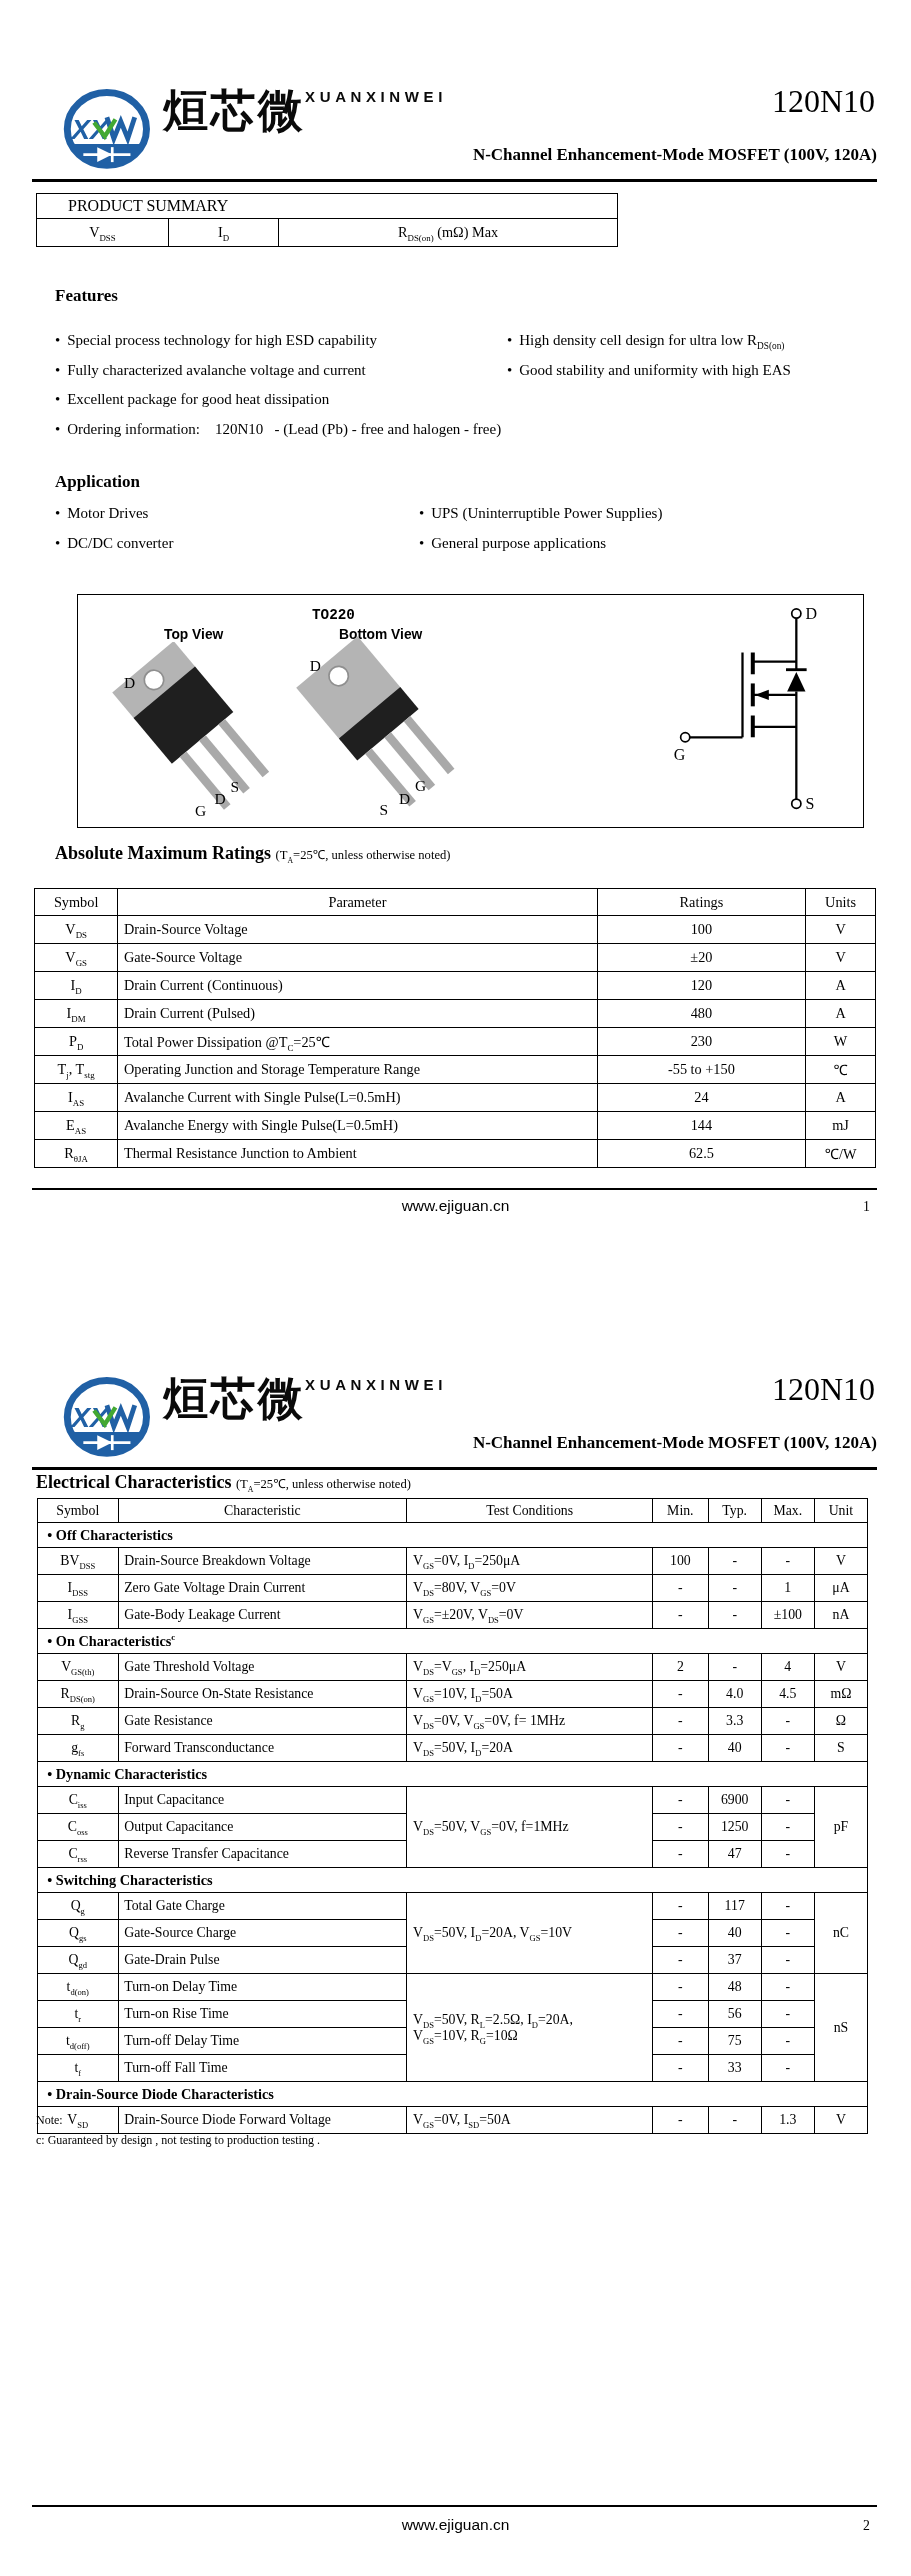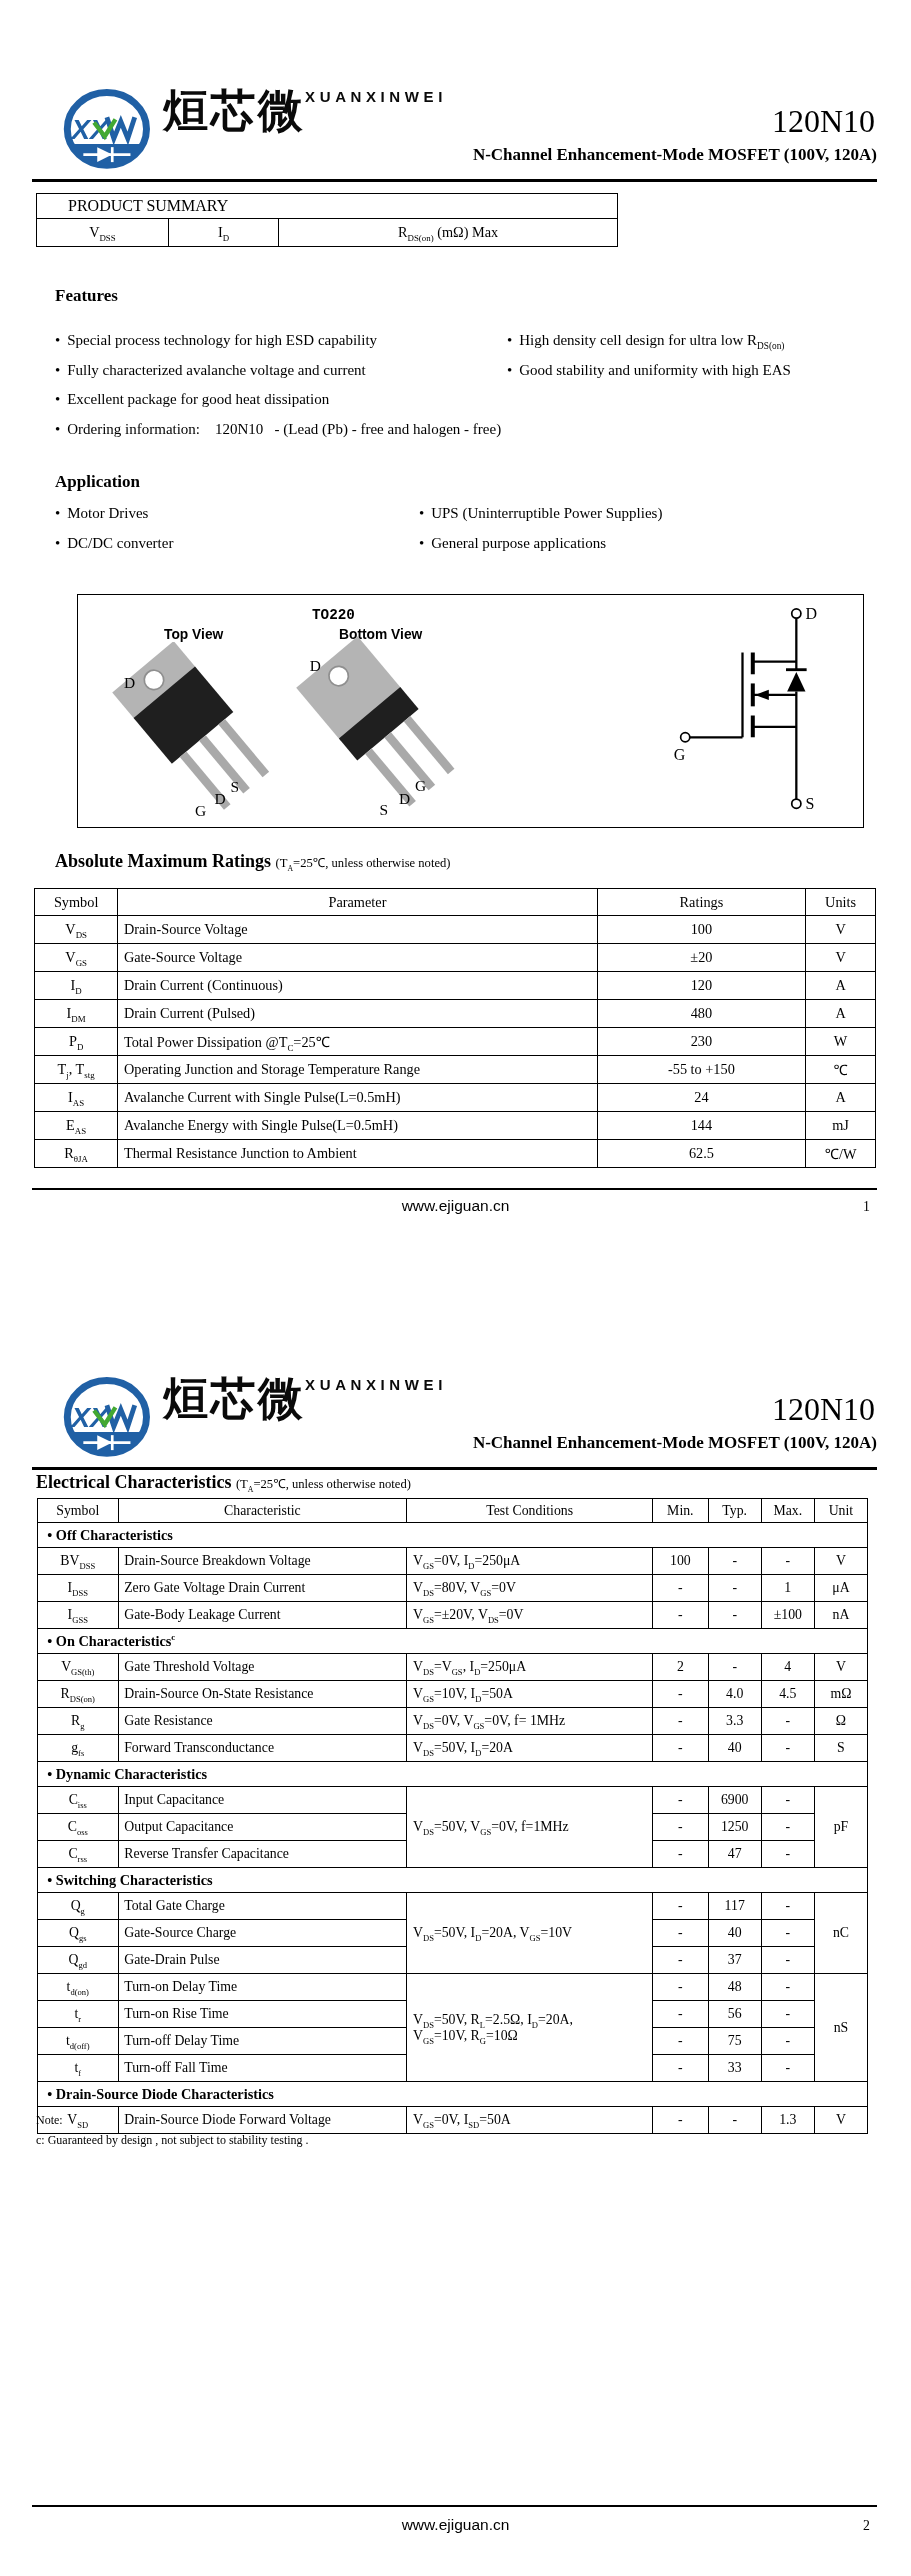--- a/index.html
+++ b/index.html
@@ -4,21 +4,21 @@
 <style>
   html,body { margin:0; padding:0; background:#ffffff; }
   body { width:911px; font-family:"Liberation Serif", serif; color:#000; }
   .page { position:relative; width:911px; height:1288px; background:#fff; overflow:hidden; }
 
   
   .brand { position:absolute; left:63px; top:87px; display:flex; gap:9.2px; align-items:flex-start; }
   .brand-text { display:flex; flex-direction:row; }
   .brand-cn { font-family:sans-serif; font-weight:bold; font-size:45px; line-height:1.05; letter-spacing:2.3px; color:#0a0a0a; }
   .brand-en { font-family:"Liberation Sans", sans-serif; font-weight:bold; font-size:15px; letter-spacing:4.6px; color:#0a0a0a; margin-top:1.1px; }
-  .part-number { position:absolute; right:36px; top:85px; font-size:32px; line-height:1;margin-top:20px; }
+  .part-number { position:absolute; right:36px; top:85px; font-size:32px; line-height:1; }
   .doc-subtitle { position:absolute; right:34px; top:146px; font-size:17px; font-weight:bold; line-height:1; }
   .header-rule { position:absolute; left:32px; width:845px; top:179px; height:2.9px; background:#000; }
 
   
   .doc-table { border-collapse:collapse; table-layout:fixed; width:100%; font-size:14.3px; }
   .doc-table td, .doc-table th { border:1.1px solid #000; border-top-width:1.7px; border-bottom-width:1.7px; padding:0 5.7px; font-weight:normal; vertical-align:middle; }
   .doc-table { border:1.7px solid #000; }
   td.c, th.c { text-align:center; }
   td.l, th.l { text-align:left; }
   sub { font-size:0.62em; line-height:0; }
@@ -36,21 +36,21 @@
   .bullet-item { font-size:15px; margin-bottom:12.6px; white-space:nowrap; }
   .bullet-item .dot { margin-right:6.9px; }
 
   
   .pkg-box { position:absolute; left:77px; top:594px; width:785px; height:232px; border:1.7px solid #000; }
   .pkg-name { position:absolute; left:234px; top:11.5px; font-family:Liberation Mono, monospace; font-weight:bold; font-size:14.3px; }
   .pkg-view-label { position:absolute; font-family:"Liberation Sans", sans-serif; font-weight:bold; font-size:13.8px; }
   .pkg-svg { position:absolute; }
 
   
-  .abs-heading { position:absolute; left:55px; top:843px; font-size:18px; font-weight:bold;margin-top:8px; }
+  .abs-heading { position:absolute; left:55px; top:843px; font-size:18px; font-weight:bold; }
   .abs-heading .note { font-size:12.6px; font-weight:normal; }
   .abs-wrap { position:absolute; left:34px; top:888px; width:842px; }
   .abs-table th { height:26px; }
   .abs-table td { height:27px; }
 
   
   .elec-heading { position:absolute; left:36px; top:184px; font-size:18px; font-weight:bold; }
   .elec-heading .note { font-size:12.6px; font-weight:normal; }
   .elec-wrap { position:absolute; left:37px; top:210px; width:831px; }
   .elec-table { font-size:13.8px; }
@@ -488,19 +488,19 @@
             <td class="c">-</td>
             <td class="c">-</td>
             <td class="c">1.3</td>
             <td class="c">V</td>
           </tr>
         </tbody>
     </table>
   </div>
 
   <div class="doc-note" style="top:825px;">Note:</div>
-  <div class="doc-note" style="top:845px;">c: Guaranteed by design , not subject to stability testing .</div>
+  <div class="doc-note" style="top:845px;">c: Guaranteed by design , not testing to production testing .</div>
 
   <div class="footer-rule" style="top:1217px;"></div>
   <div class="footer-url" style="top:1228px;">www.ejiguan.cn</div>
   <div class="footer-page" style="top:1230px;">2</div>
 </div>
 
 
 </body></html>

